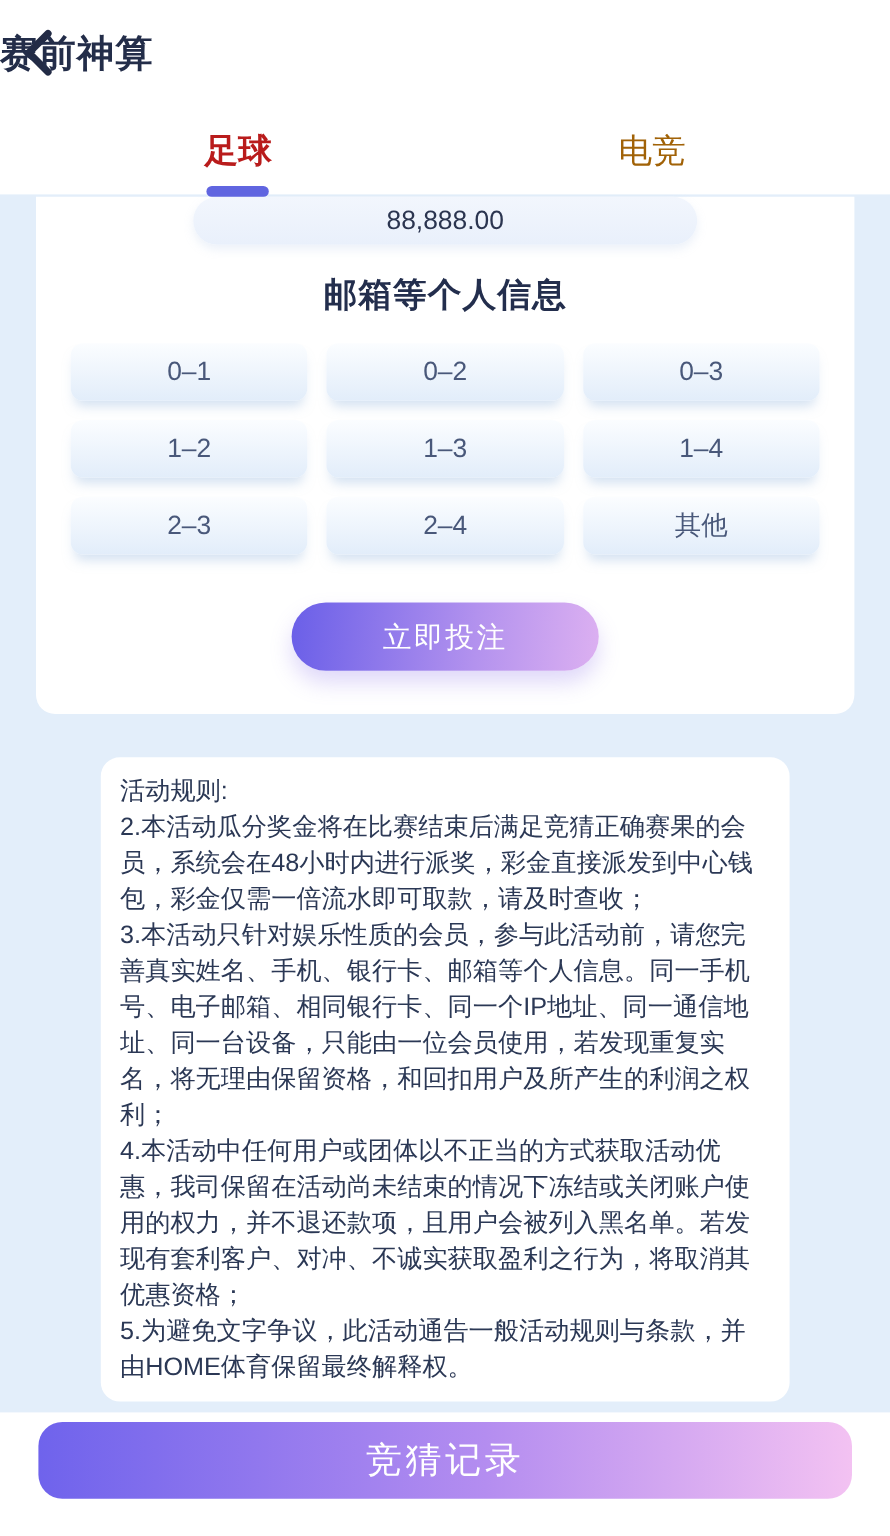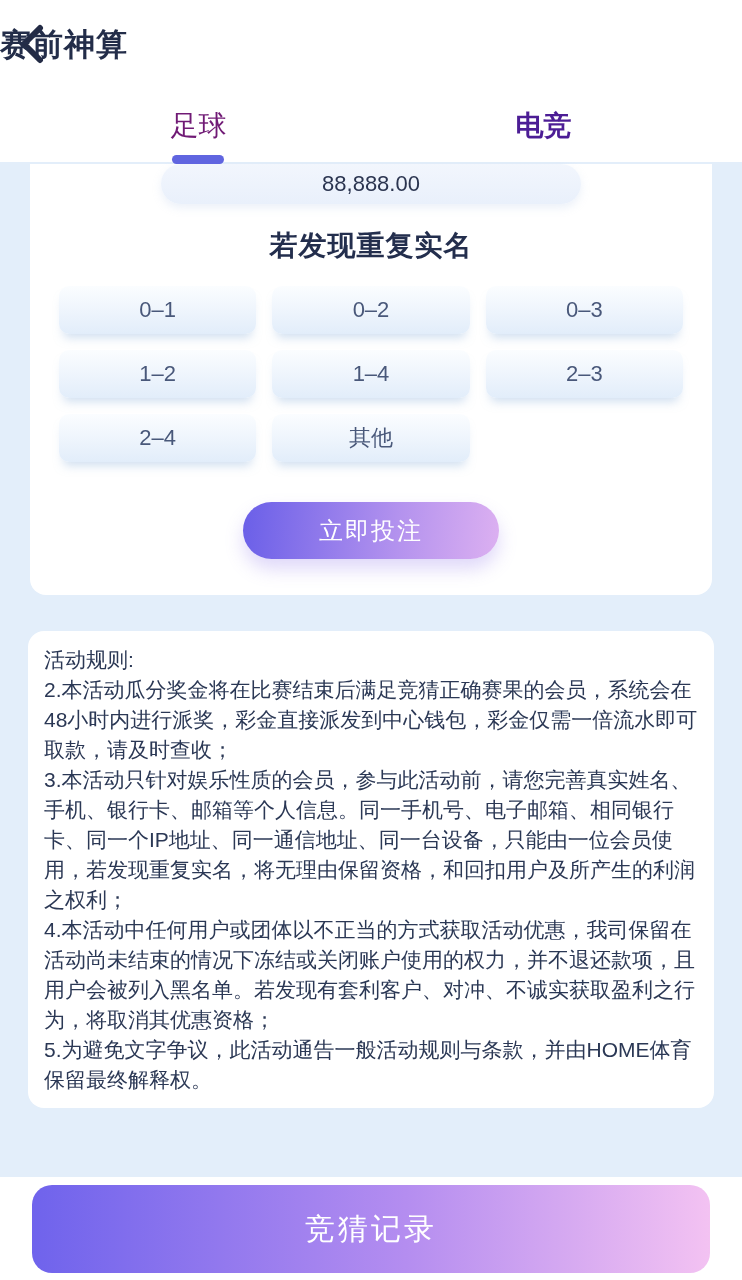--- a/index.html
+++ b/index.html
@@ -29,25 +29,25 @@
     text-align:left;
     font-size:31px;font-weight:bold;color:#232d49;
     letter-spacing:1px;
   }
   .tabs{
     position:absolute;left:26px;top:106px;
     width:690px;display:flex;
   }
   .tab{
     flex:1;text-align:center;
-    font-size:28px;color:#4c1d95;font-weight:700;
+    font-size:28px;color:#a16207;font-weight:400;
     background:none;border:none;cursor:pointer;
     font-family:inherit;
   }
-  .tab.active{color:#701a75;font-weight:normal;}
+  .tab.active{color:#b91c1c;font-weight:bold;}
   .tab-underline{
     position:absolute;left:172px;bottom:-2px;
     width:52px;height:9px;border-radius:5px;
     background:#6065e0;
   }
   
   .main-card{
     position:relative;
     width:682px;margin:0 auto;
     margin-top:0;
@@ -95,39 +95,39 @@
     margin:40px auto 0 auto;
     border:none;cursor:pointer;
     border-radius:29px;
     background:linear-gradient(95deg,#6a5fe8 0%,#b392ee 60%,#dcb0f1 100%);
     box-shadow:0 10px 18px rgba(150,125,235,0.30);
     font-size:24px;color:#ffffff;letter-spacing:2px;
     font-family:Liberation Sans, sans-serif;
   }
   
   .rules-card{
-    width:686px;margin:36px auto 0 auto;
+    width:574px;margin:36px auto 0 auto;
     box-sizing:border-box;
     background:#ffffff;
     border-radius:16px;
     padding:14px 16px 13px 16px;
     color:#2b3855;
     font-size:21px;line-height:30px;
   }
   .rules-card p{margin:0;}
   
   .footer{
     position:absolute;left:0;bottom:0;
     width:742px;height:103px;
     background:#ffffff;
     z-index:2;
   }
   .record-btn{
     display:block;
-    width:678px;height:88px;
+    width:678px;height:64px;
     margin:8px auto 0 auto;
     border:none;cursor:pointer;
     border-radius:20px;
     background:linear-gradient(90deg,#6f63ec 0%,#b48df0 55%,#f3c2f2 100%);
     font-size:30px;color:#ffffff;font-weight:500;letter-spacing:3px;
     font-family:inherit;
   }
 </style>
 </head>
 <body>
@@ -143,27 +143,28 @@
   <div class="page-title">赛前神算</div>
   <div class="tabs">
     <button class="tab active">足球</button>
     <button class="tab">电竞</button>
   </div>
   <div class="tab-underline"></div>
 </div>
 
 <div class="main-card">
   <div class="prize-pill">88,888.00</div>
-  <div class="section-title">若发现重复实名</div>
+  <div class="section-title">邮箱等个人信息</div>
 
   <div class="score-grid">
     <button class="score-btn">0–1</button>
     <button class="score-btn">0–2</button>
     <button class="score-btn">0–3</button>
     <button class="score-btn">1–2</button>
+    <button class="score-btn">1–3</button>
     <button class="score-btn">1–4</button>
     <button class="score-btn">2–3</button>
     <button class="score-btn">2–4</button>
     <button class="score-btn">其他</button>
   </div>
 
   <button class="bet-btn">立即投注</button>
 </div>
 
 <div class="rules-card">

